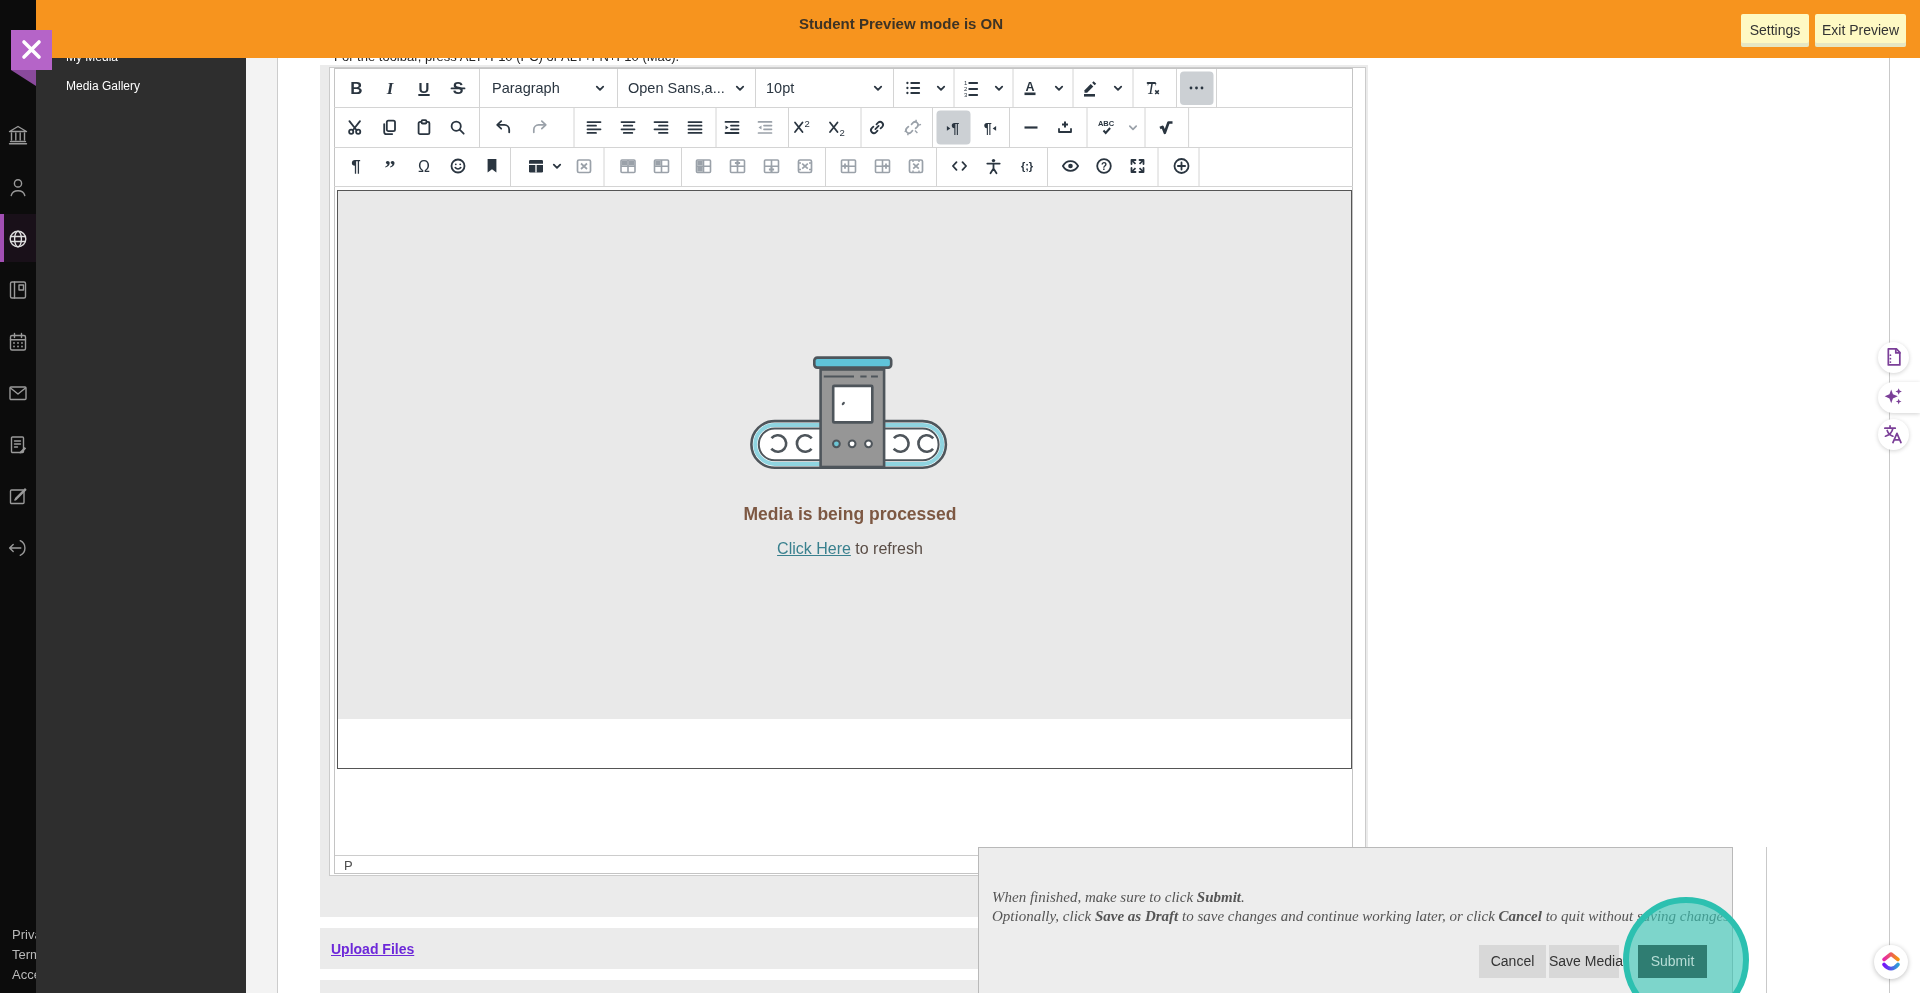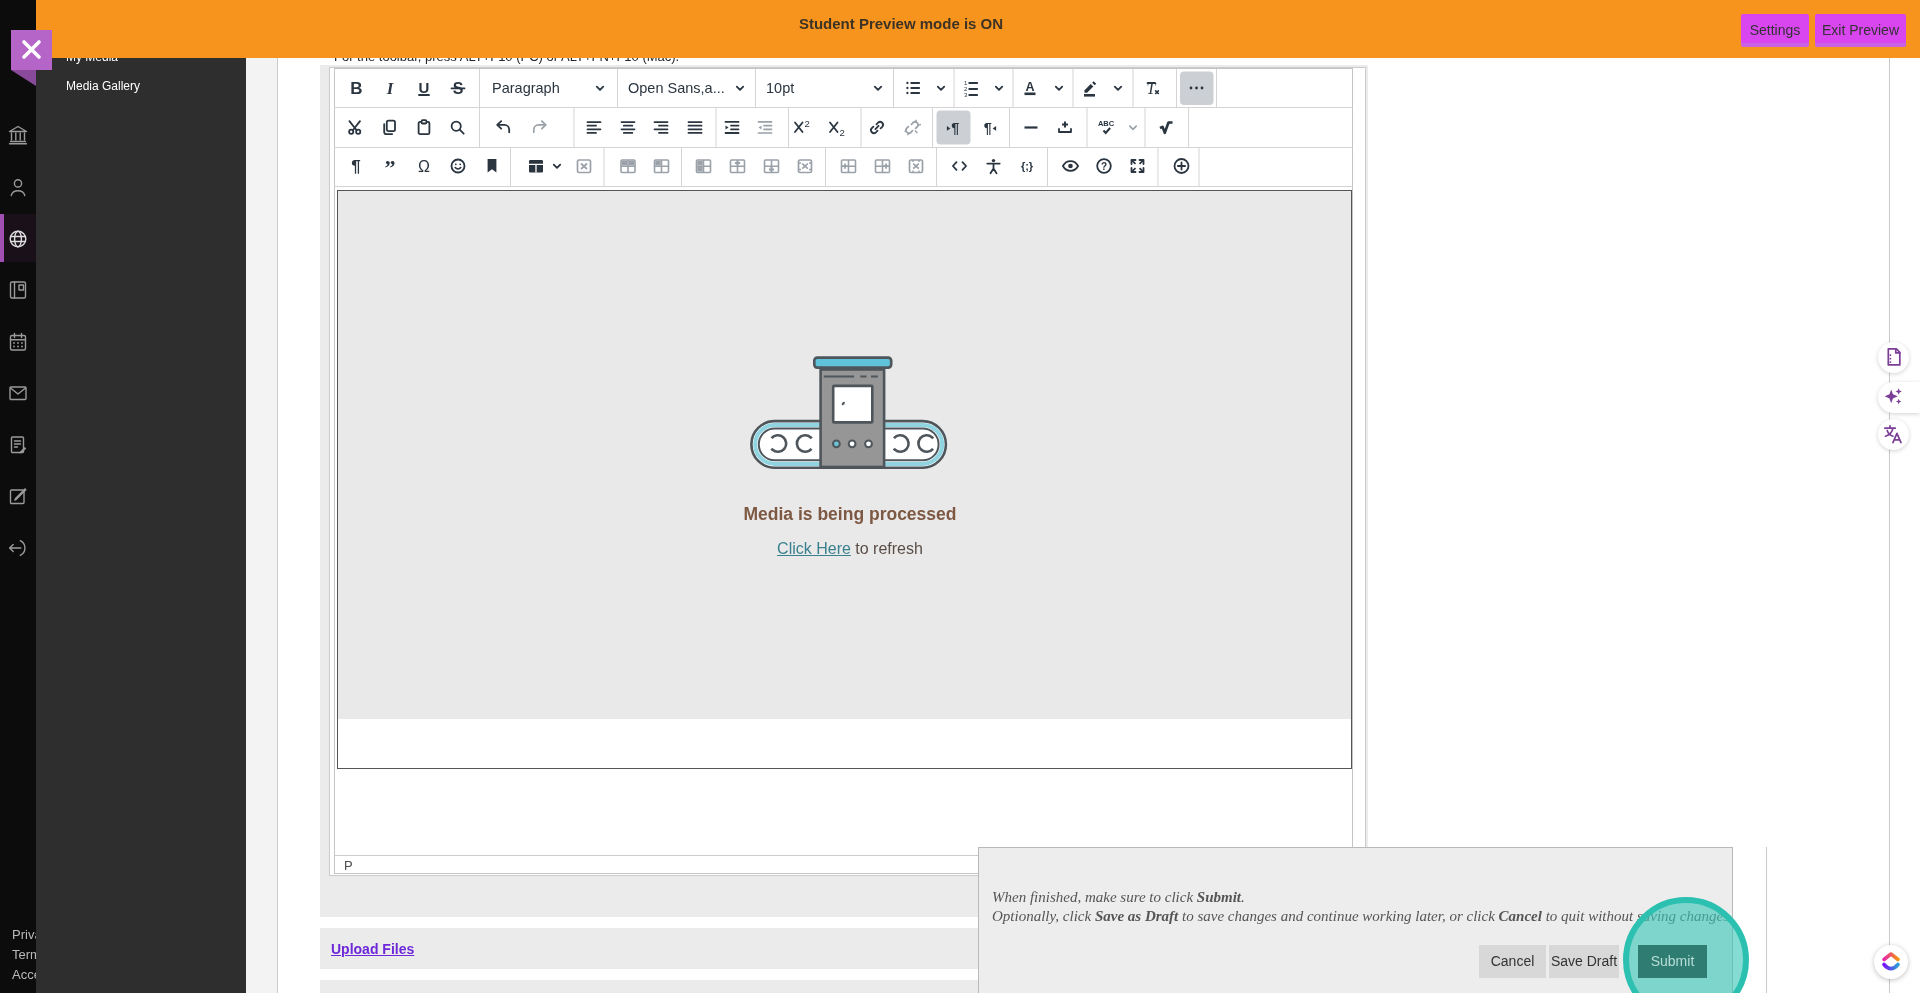--- a/index.html
+++ b/index.html
@@ -10,21 +10,21 @@
 #sidebar{left:0;top:0;width:36px;height:993px;background:#0c0c0c;z-index:2;}
 #panel{left:36px;top:0;width:210px;height:993px;background:#2e2e2e;z-index:4;}
 #gutter{left:246px;top:0;width:32px;height:993px;background:#f3f3f3;border-right:1px solid #cccccc;z-index:1;}
 #navActive{left:0;top:214px;width:36px;height:48px;background:#191019;border-left:4px solid #a24fb4;z-index:4;}
 .navicon{left:7px;width:22px;height:22px;z-index:5;}
 .foot{left:12px;color:#b9b9b9;font-size:13px;z-index:3;white-space:nowrap;}
 .menuitem{left:66px;color:#ffffff;font-size:12px;z-index:5;}
 
 #obar{left:36px;top:0;width:1884px;height:58px;background:#f7941e;z-index:10;}
 #obar .title{position:absolute;left:0;right:154px;top:15px;text-align:center;font-size:15px;font-weight:bold;color:#3d3325;}
-.obtn{position:absolute;top:14px;height:33px;background:#d946ef;color:#333;font-size:14px;text-align:center;line-height:33px;border-radius:2px;box-shadow:inset 0 -4px 0 rgba(160,180,200,.25);}
+.obtn{position:absolute;top:14px;height:33px;background:#fef9c3;color:#333;font-size:14px;text-align:center;line-height:33px;border-radius:2px;box-shadow:inset 0 -4px 0 rgba(160,180,200,.25);}
 #xribbon{left:11px;top:30px;width:41px;height:40px;background:#b564c8;z-index:11;}
 #xfold{left:11px;top:70px;width:0;height:0;border-top:16px solid #8a4a9c;border-left:25px solid transparent;z-index:11;}
 #xglyph{z-index:12;left:21px;top:39px;width:21px;height:21px;}
 
 #topnote{left:334px;top:49px;font-size:13px;color:#262626;z-index:2;}
 #sect1{left:320px;top:65px;width:1048px;height:852px;background:#ebebeb;z-index:1;}
 #wrap{left:329px;top:67px;width:1037px;height:809px;background:#ffffff;border:1px solid #cbcbcb;z-index:1;}
 #tox{left:334px;top:68px;width:1019px;height:806px;background:#fff;border:1px solid #c4c4c4;z-index:1;}
 .rowline{left:334px;width:1019px;height:0;border-top:1px solid #d4d4d4;z-index:2;}
 #iframebox{left:337px;top:190px;width:1015px;height:579px;background:#ffffff;border:1px solid #555;z-index:1;}
@@ -516,21 +516,21 @@
   <div class="abs" id="xfold"></div>
   <svg class="abs" id="xglyph" viewBox="0 0 21 21">
       <path d="M3 3L18 18M18 3L3 18" stroke="#fff" stroke-width="3.6" stroke-linecap="round"></path>
     </svg>
 
   <div class="abs" id="ibox">
     <div class="l" style="top:41px;">When finished, make sure to click <b>Submit</b>.</div>
     <div class="l" style="top:60px;">Optionally, click <b>Save as Draft</b> to save changes and continue working later, or click <b>Cancel</b> to quit without saving changes.</div>
   </div>
   <div class="abs fbtn" style="left:1479px;top:945px;width:67px;">Cancel</div>
-  <div class="abs fbtn" style="left:1549px;top:945px;width:70px;">Save Draft</div>
+  <div class="abs fbtn" style="left:1549px;top:945px;width:70px;">Save Media</div>
   <div class="abs" id="circ"></div>
   <div class="abs" id="submitbtn">Submit</div>
 
 <div class="abs fab" style="left:1878px;top:342px;width:31px;height:31px;"></div>
 <svg class="abs" style="left:1882px;top:346px;z-index:9;" width="23" height="23" viewBox="0 0 20 20">
       <path d="M5.5 2.5h7l3 3v11h-10z" stroke="#7b3f98" fill="none" stroke-width="1.5" stroke-linecap="round" stroke-linejoin="round"></path>
       <path d="M12 2.5v3.5h3.5" stroke="#7b3f98" fill="none" stroke-width="1.5" stroke-linecap="round" stroke-linejoin="round"></path>
       <g fill="#7b3f98">
         <circle cx="7.3" cy="8" r="0.8"></circle>
         <circle cx="7.3" cy="11" r="0.8"></circle>

